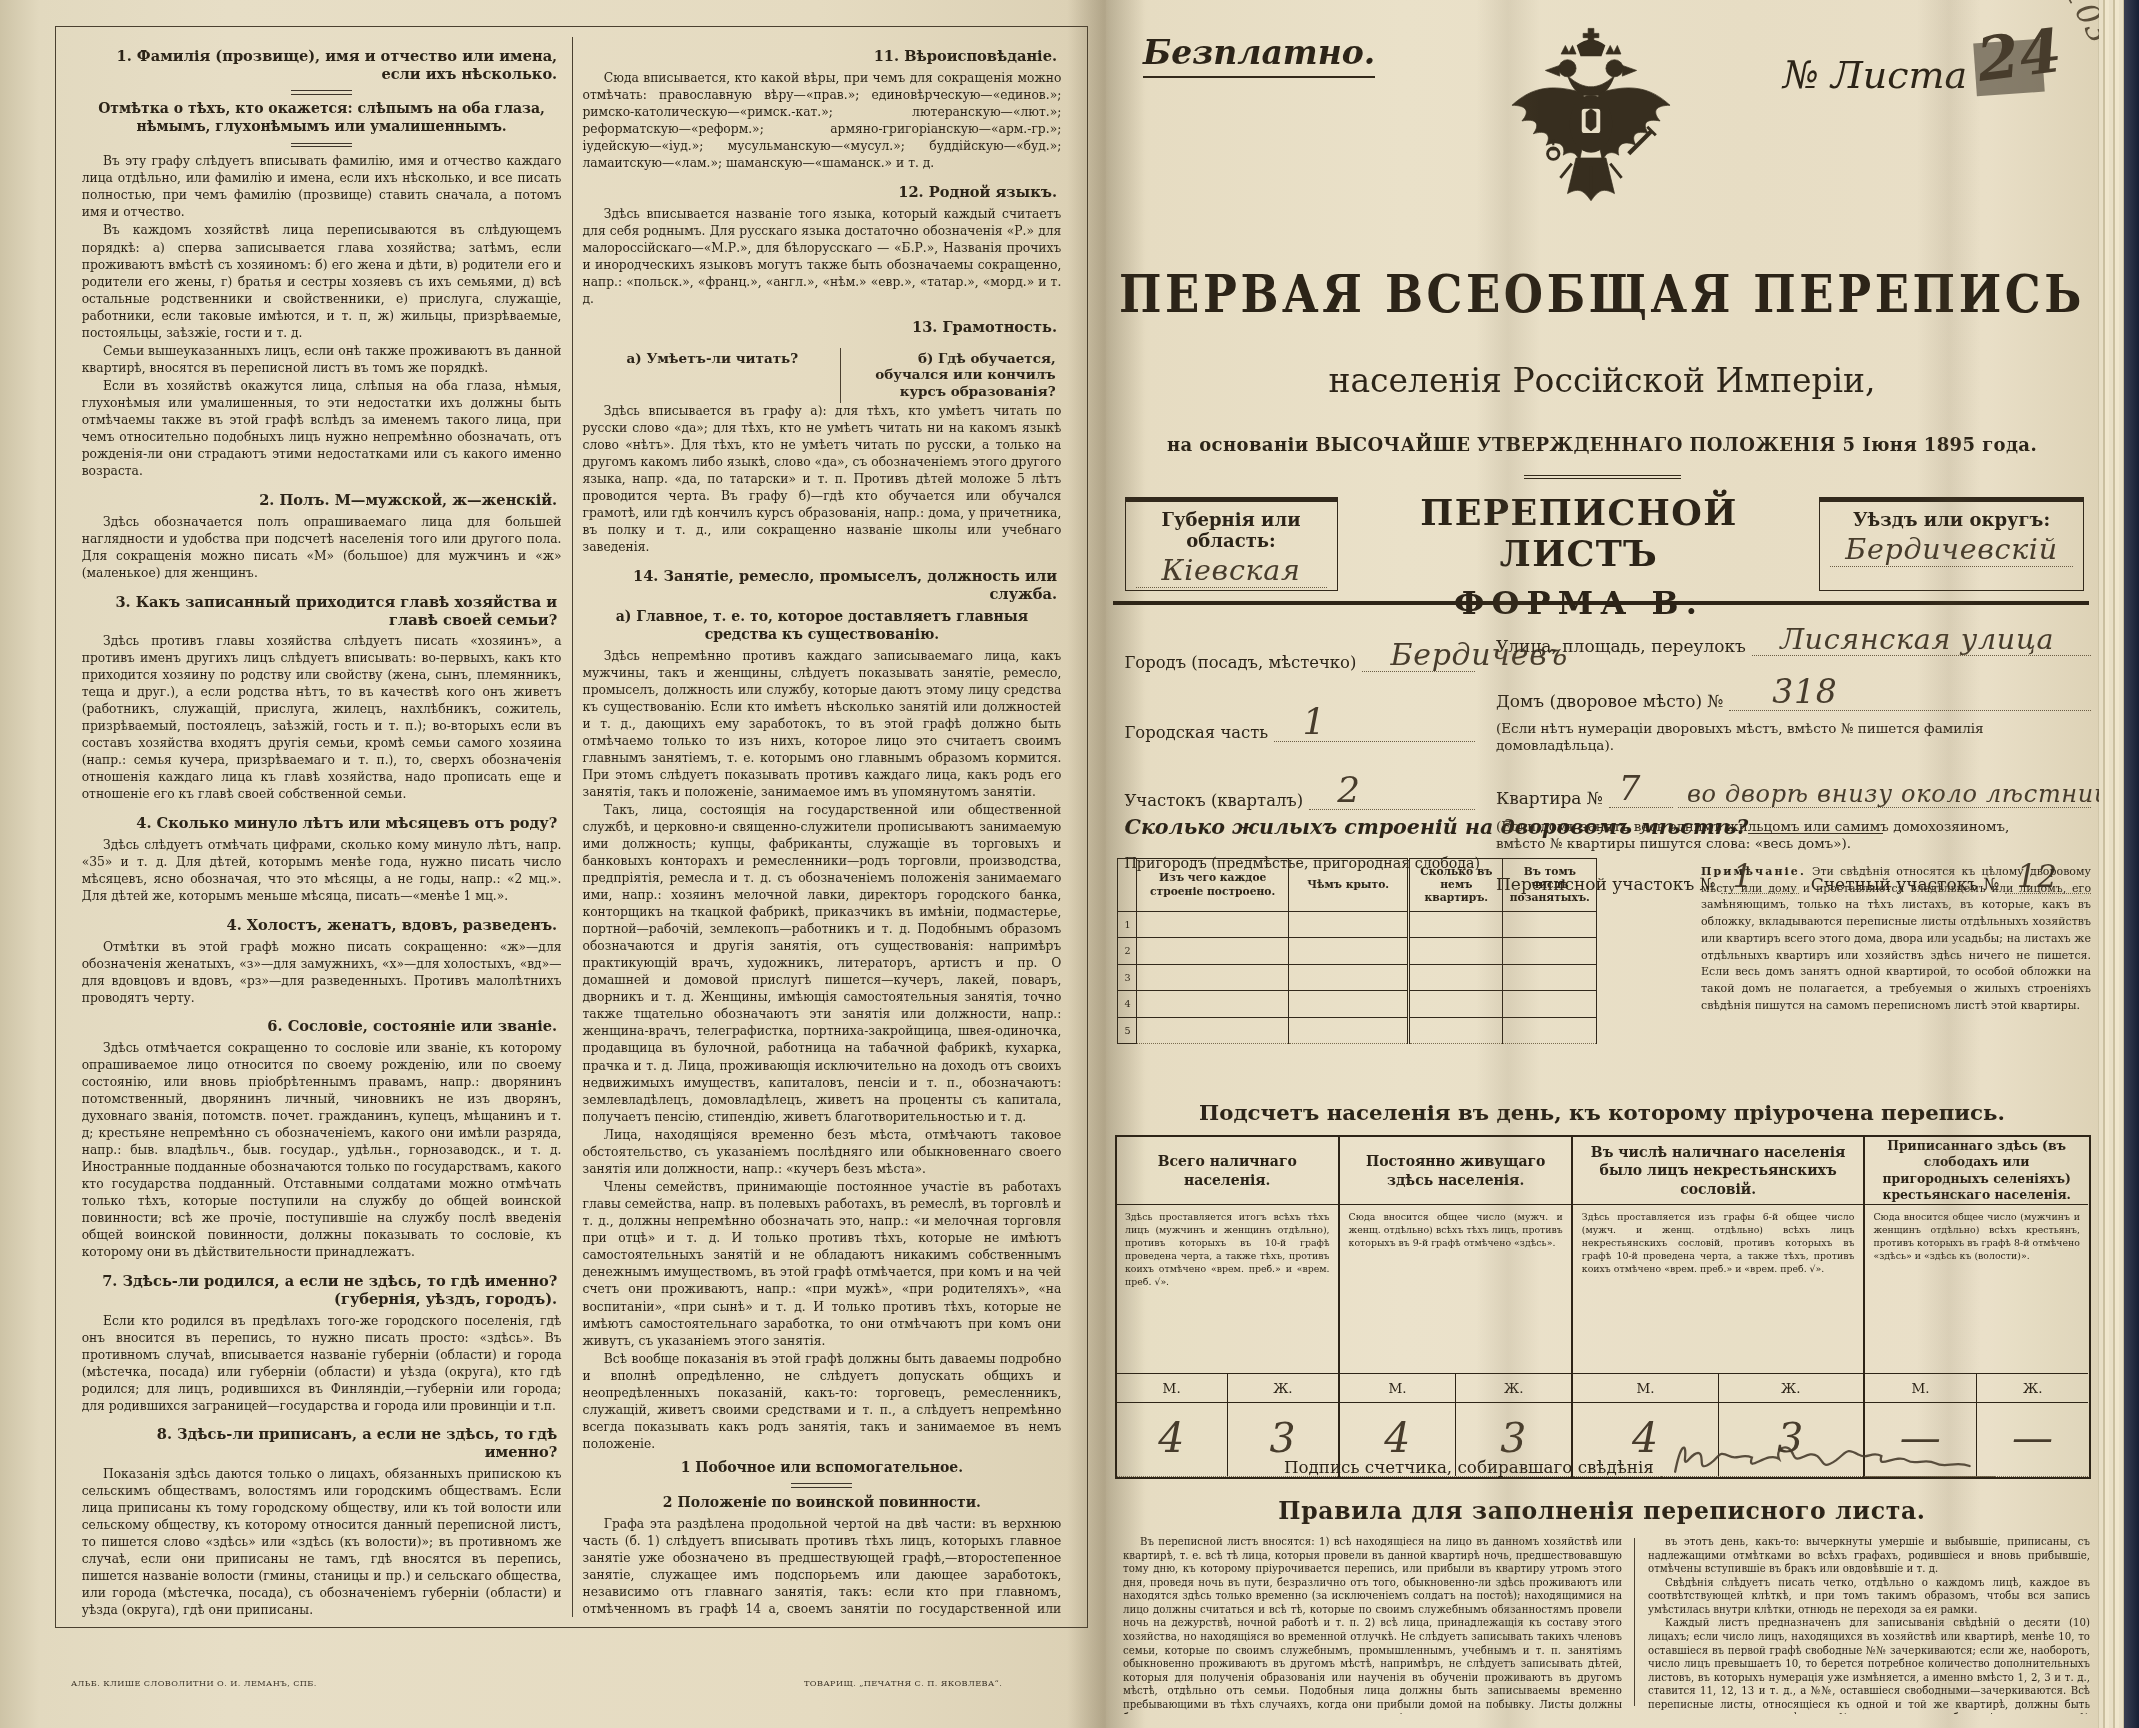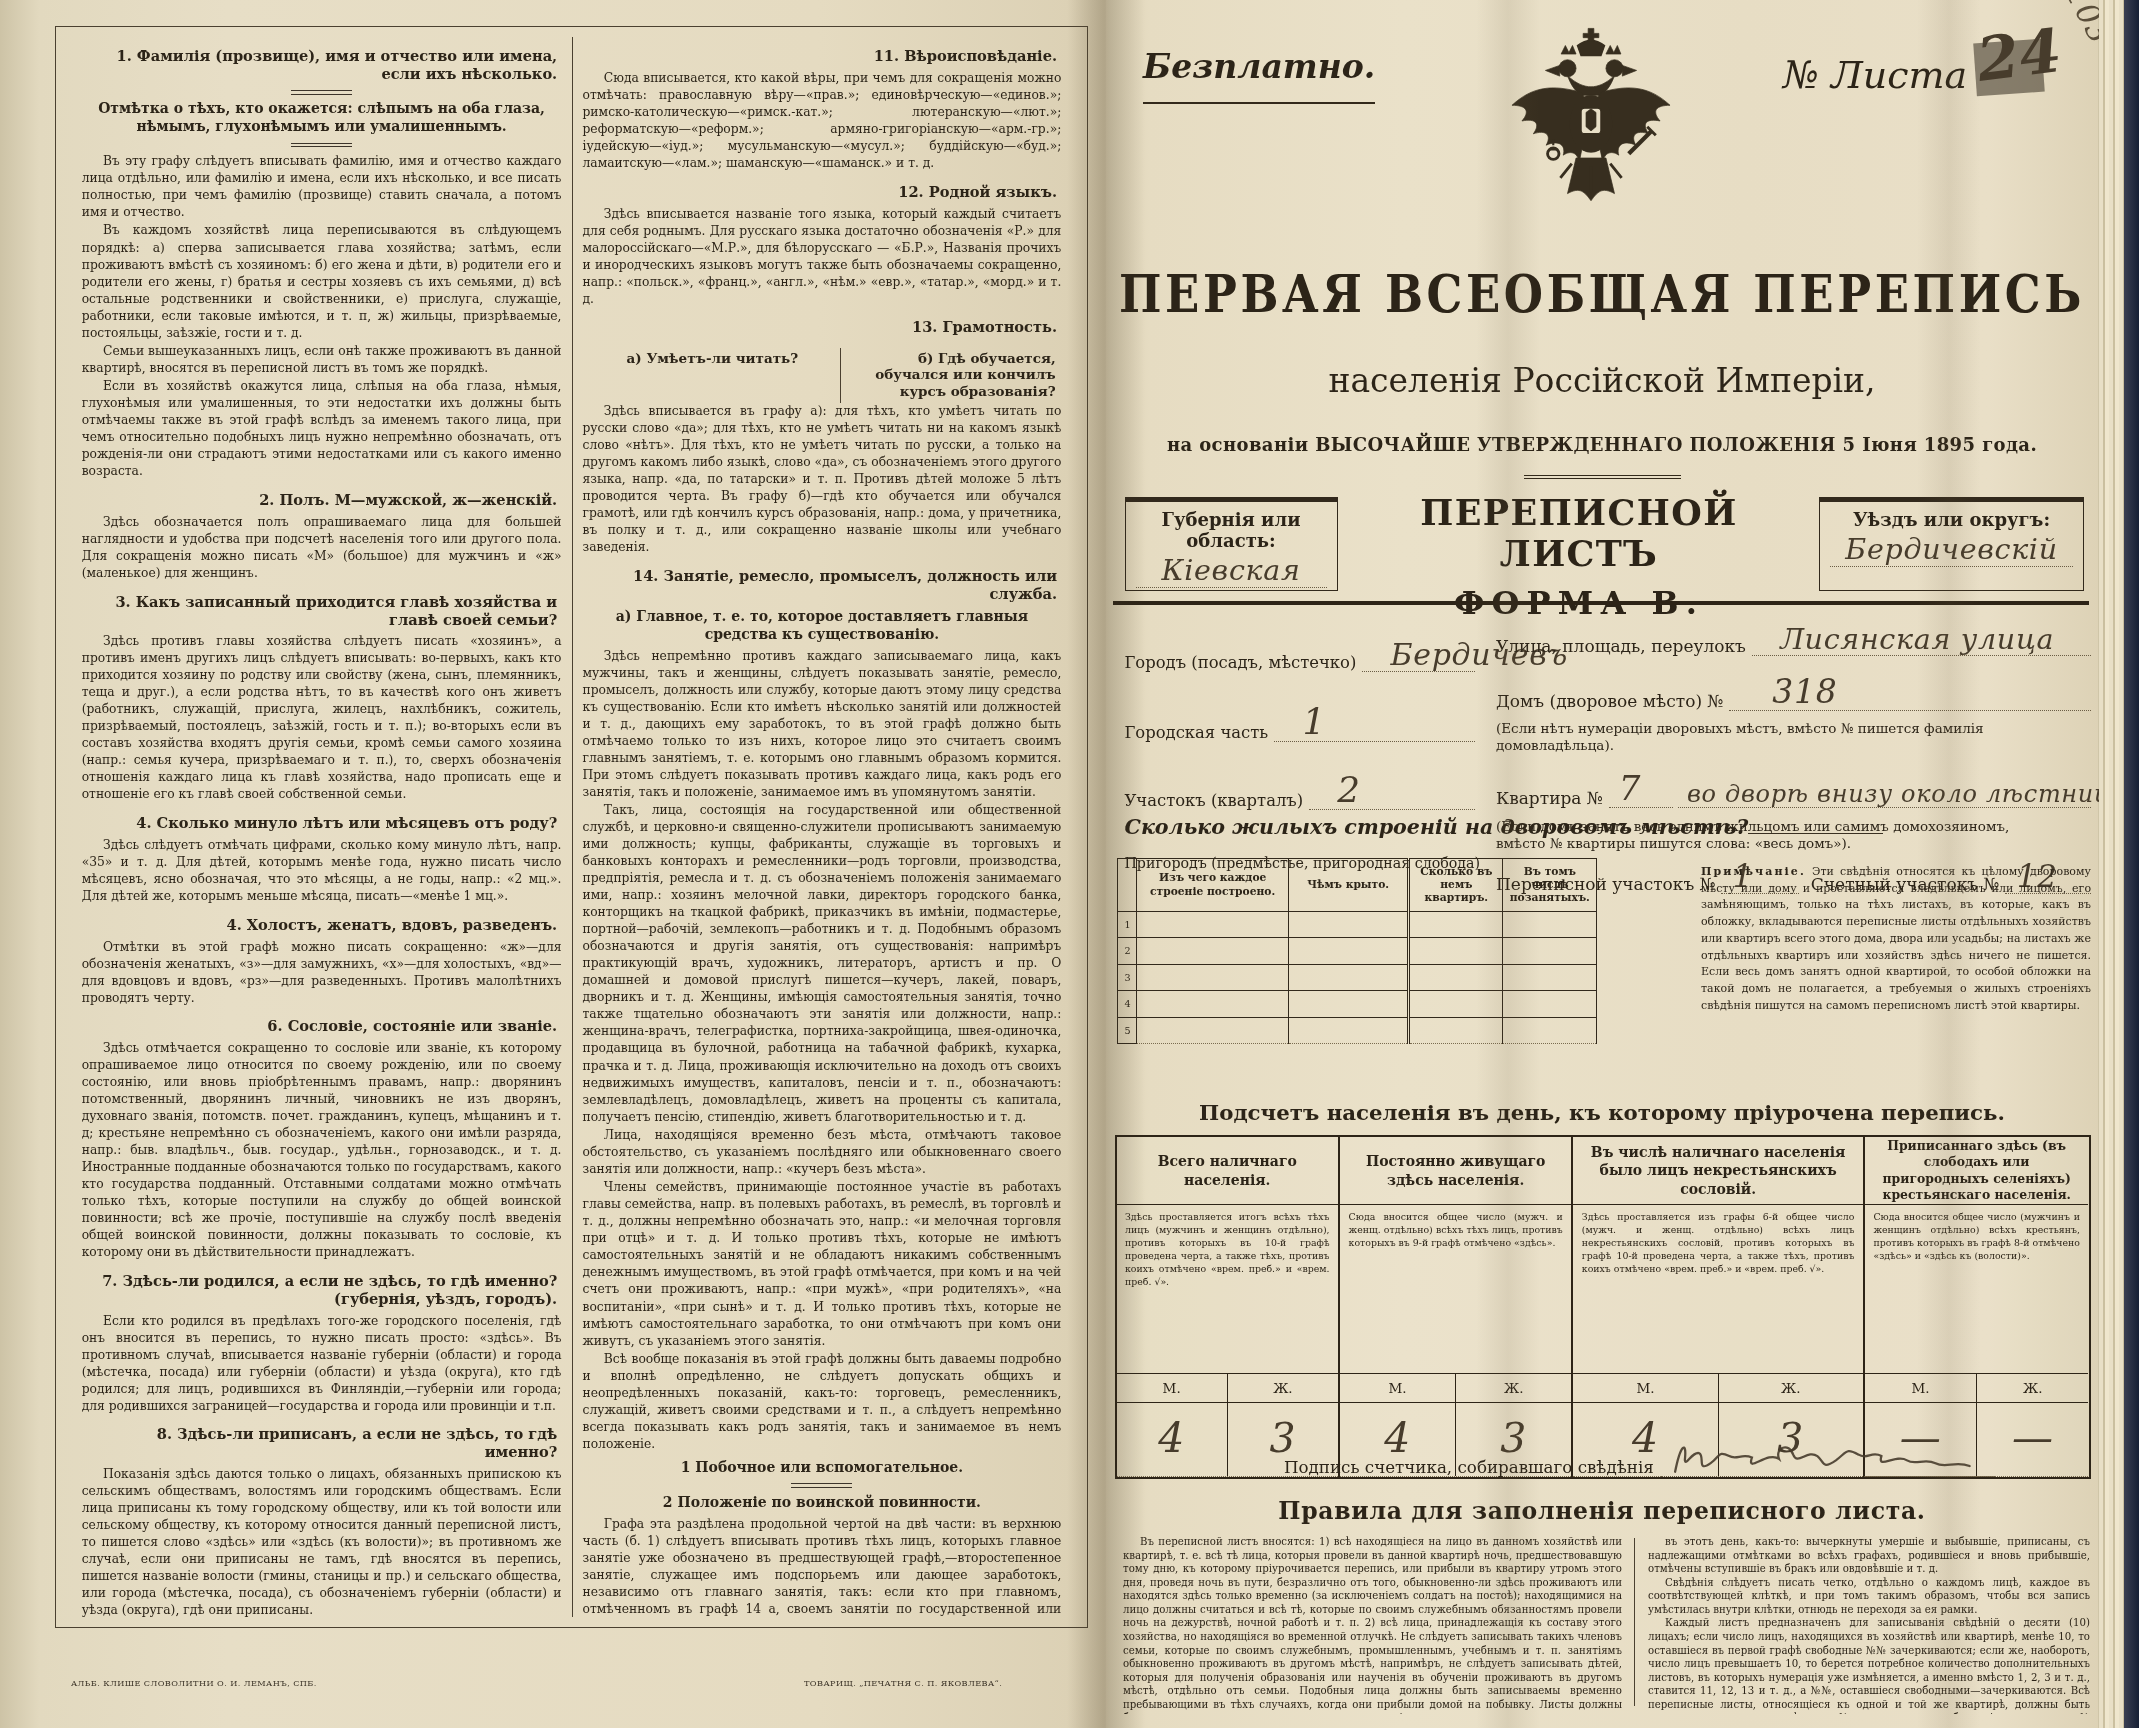--- a/index.html
+++ b/index.html
@@ -31,22 +31,22 @@
   .twin > div{width:50%;padding:0 5.7px;box-sizing:border-box;}
   .twin .h{font-size:13.5px;margin:1.4px 0 4.3px;}
   .twin > div + div{border-left:1.1px solid #4a4030;}
   .lp-footer{position:absolute;bottom:41px;font-size:8.2px;letter-spacing:0.4px;color:#3a3226;}
 
   
   .abs{position:absolute;}
   .hw{font-style:italic;color:#473c2c;letter-spacing:0.7px;}
   .note{font-size:13.5px;line-height:1.3;}
 
-  #bezplatno{left:37px;top:47px;font-size:33px;font-weight:bold;font-style:italic;
-     border-bottom:2.8px solid #33291b;padding-bottom:16px;}
+  #bezplatno{left:37px;top:33px;font-size:33px;font-weight:bold;font-style:italic;
+     border-bottom:2.8px solid #33291b;padding-bottom:4px;}
   #eagle{left:396px;top:24px;}
   #sheet-no{left:677px;top:53px;font-size:38px;font-style:italic;}
   #sheet-blot{left:869px;top:41px;width:68px;height:53px;background:rgba(35,28,16,.5);transform:rotate(-4deg);}
   #sheet-no-val{left:871px;top:20px;font-size:60px;transform:rotate(-7deg);font-weight:bold;}
   #corner-num{left:952px;top:-4.3px;font-size:31px;transform:rotate(62deg);color:#5a4e3a;}
 
   #title1{left:0;top:262px;width:100%;text-align:center;font-size:45px;font-weight:bold;
      letter-spacing:3.6px;transform:scaleY(1.18);transform-origin:top;white-space:nowrap;}
   #title2{left:0;top:361px;width:100%;text-align:center;font-size:33px;}
   #title3{left:0;top:434px;width:100%;text-align:center;font-size:18px;font-weight:bold;letter-spacing:0.4px;}

